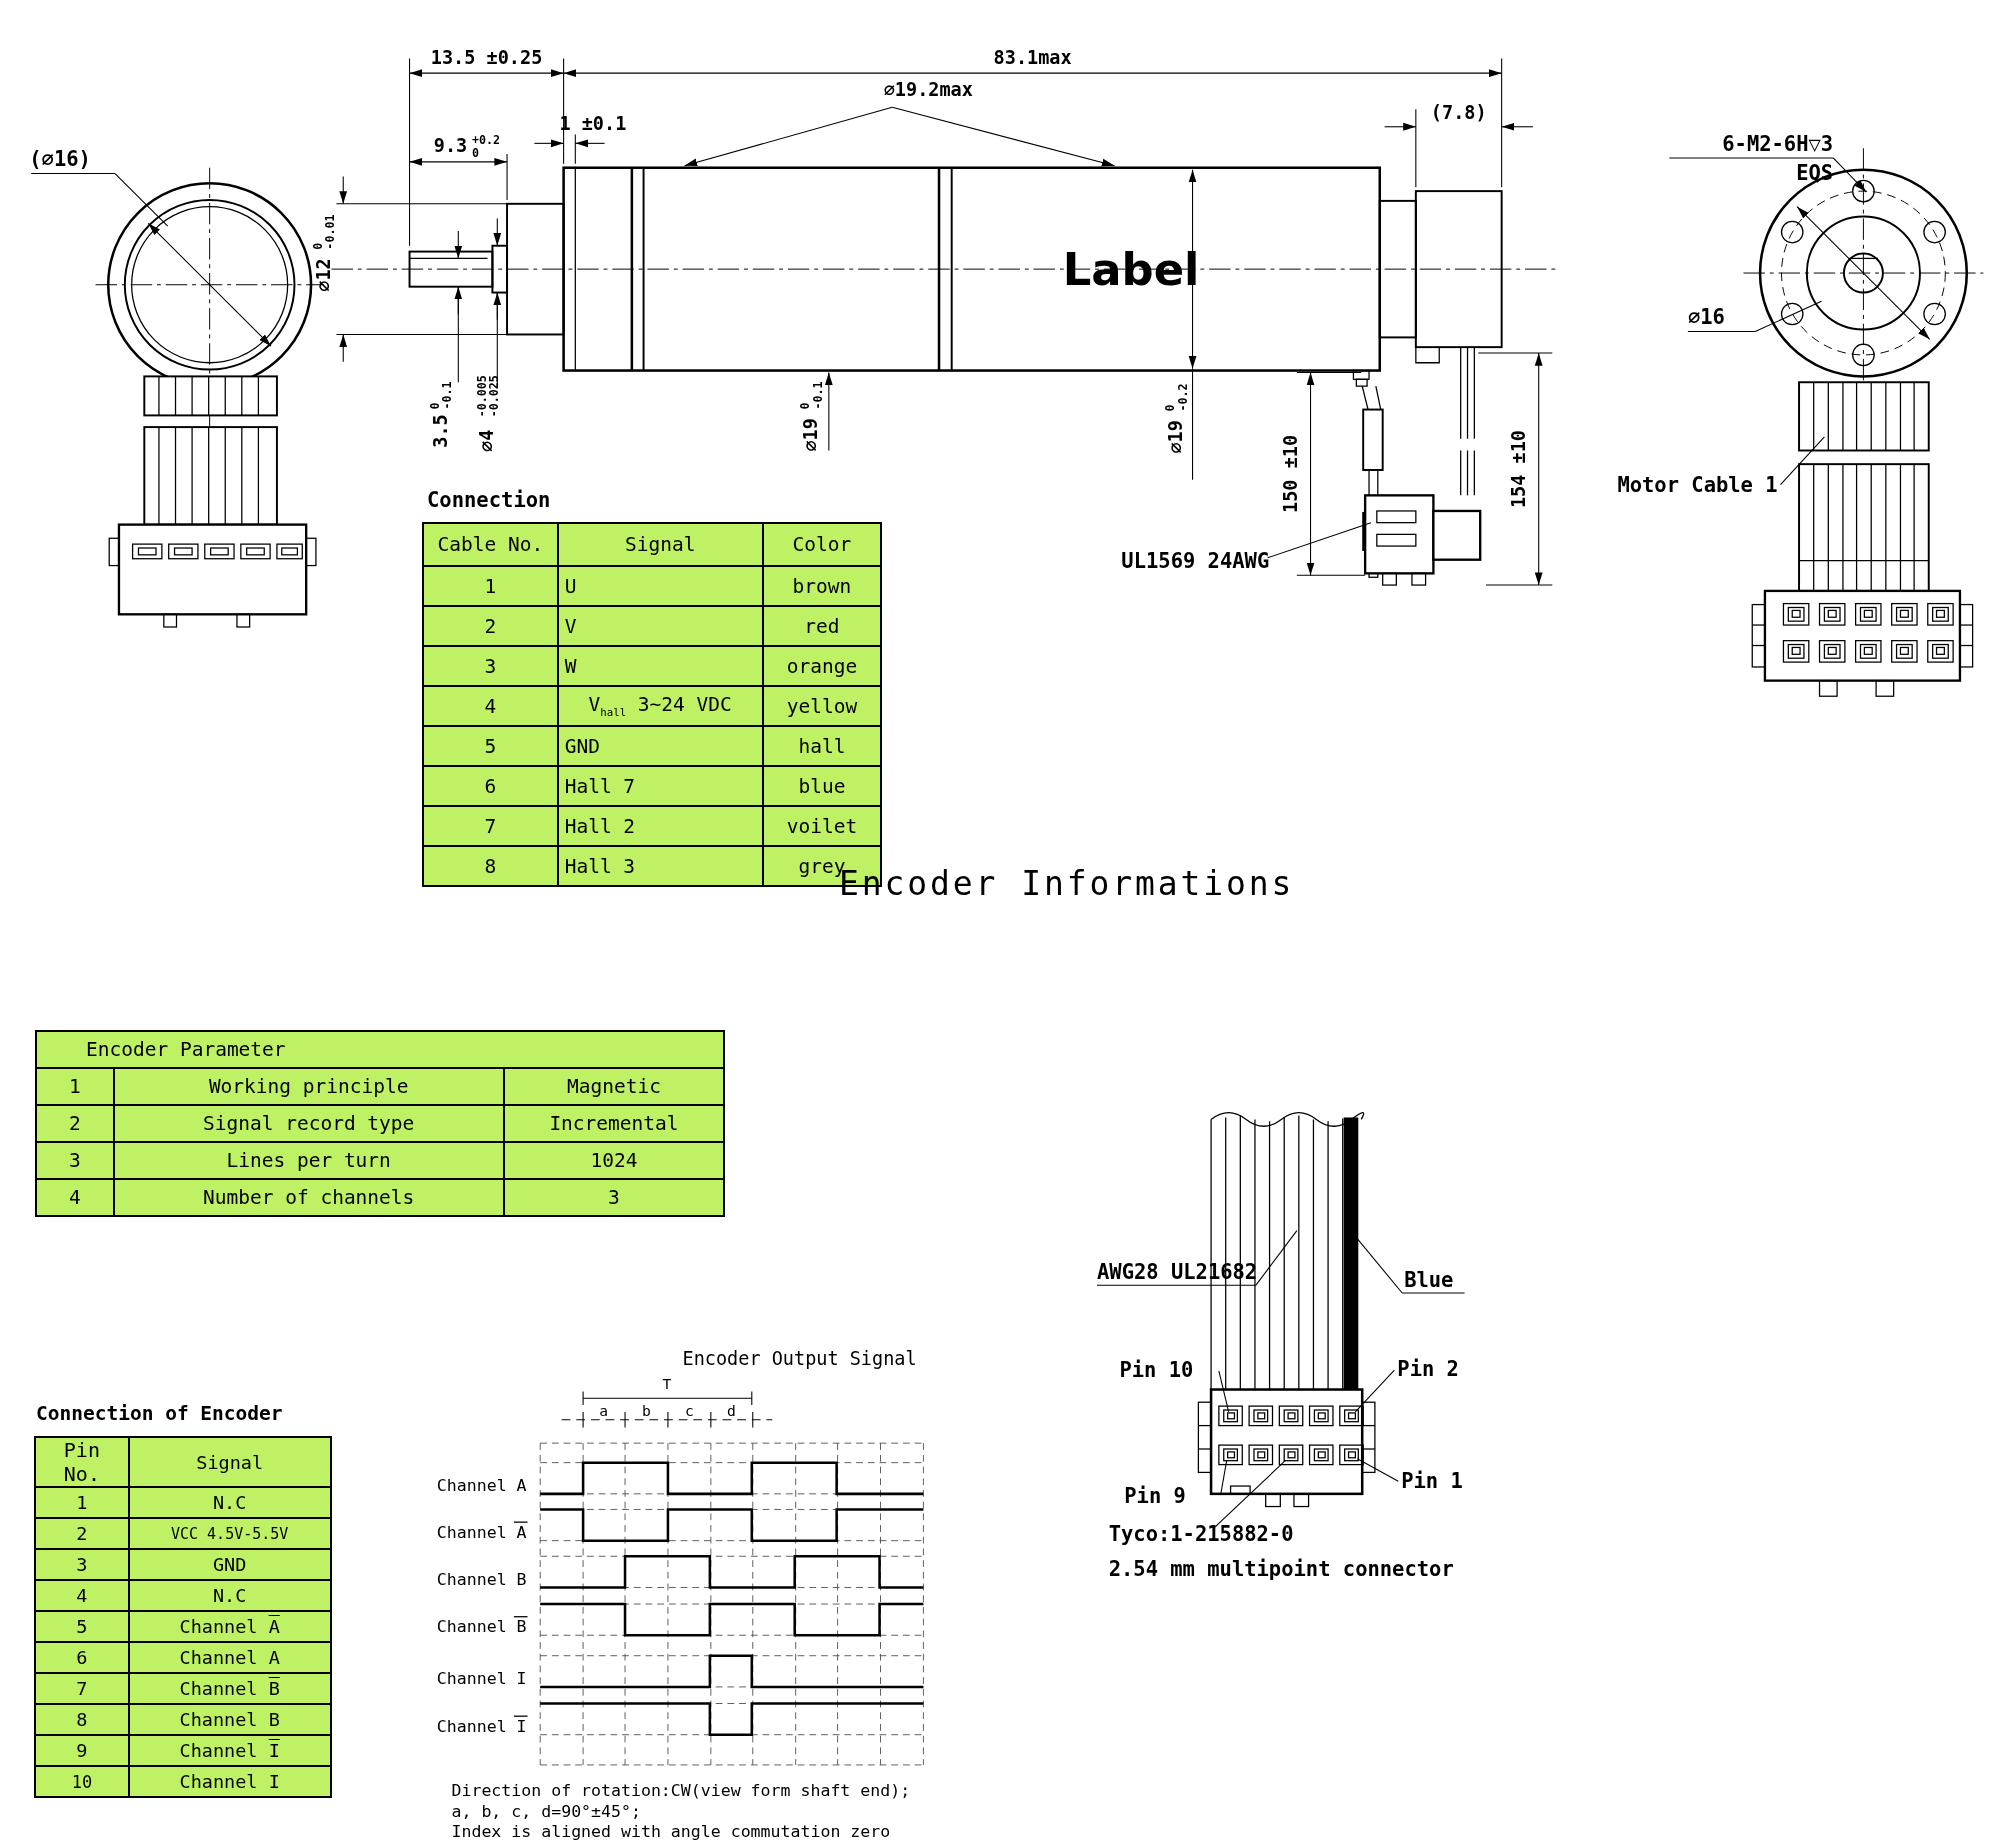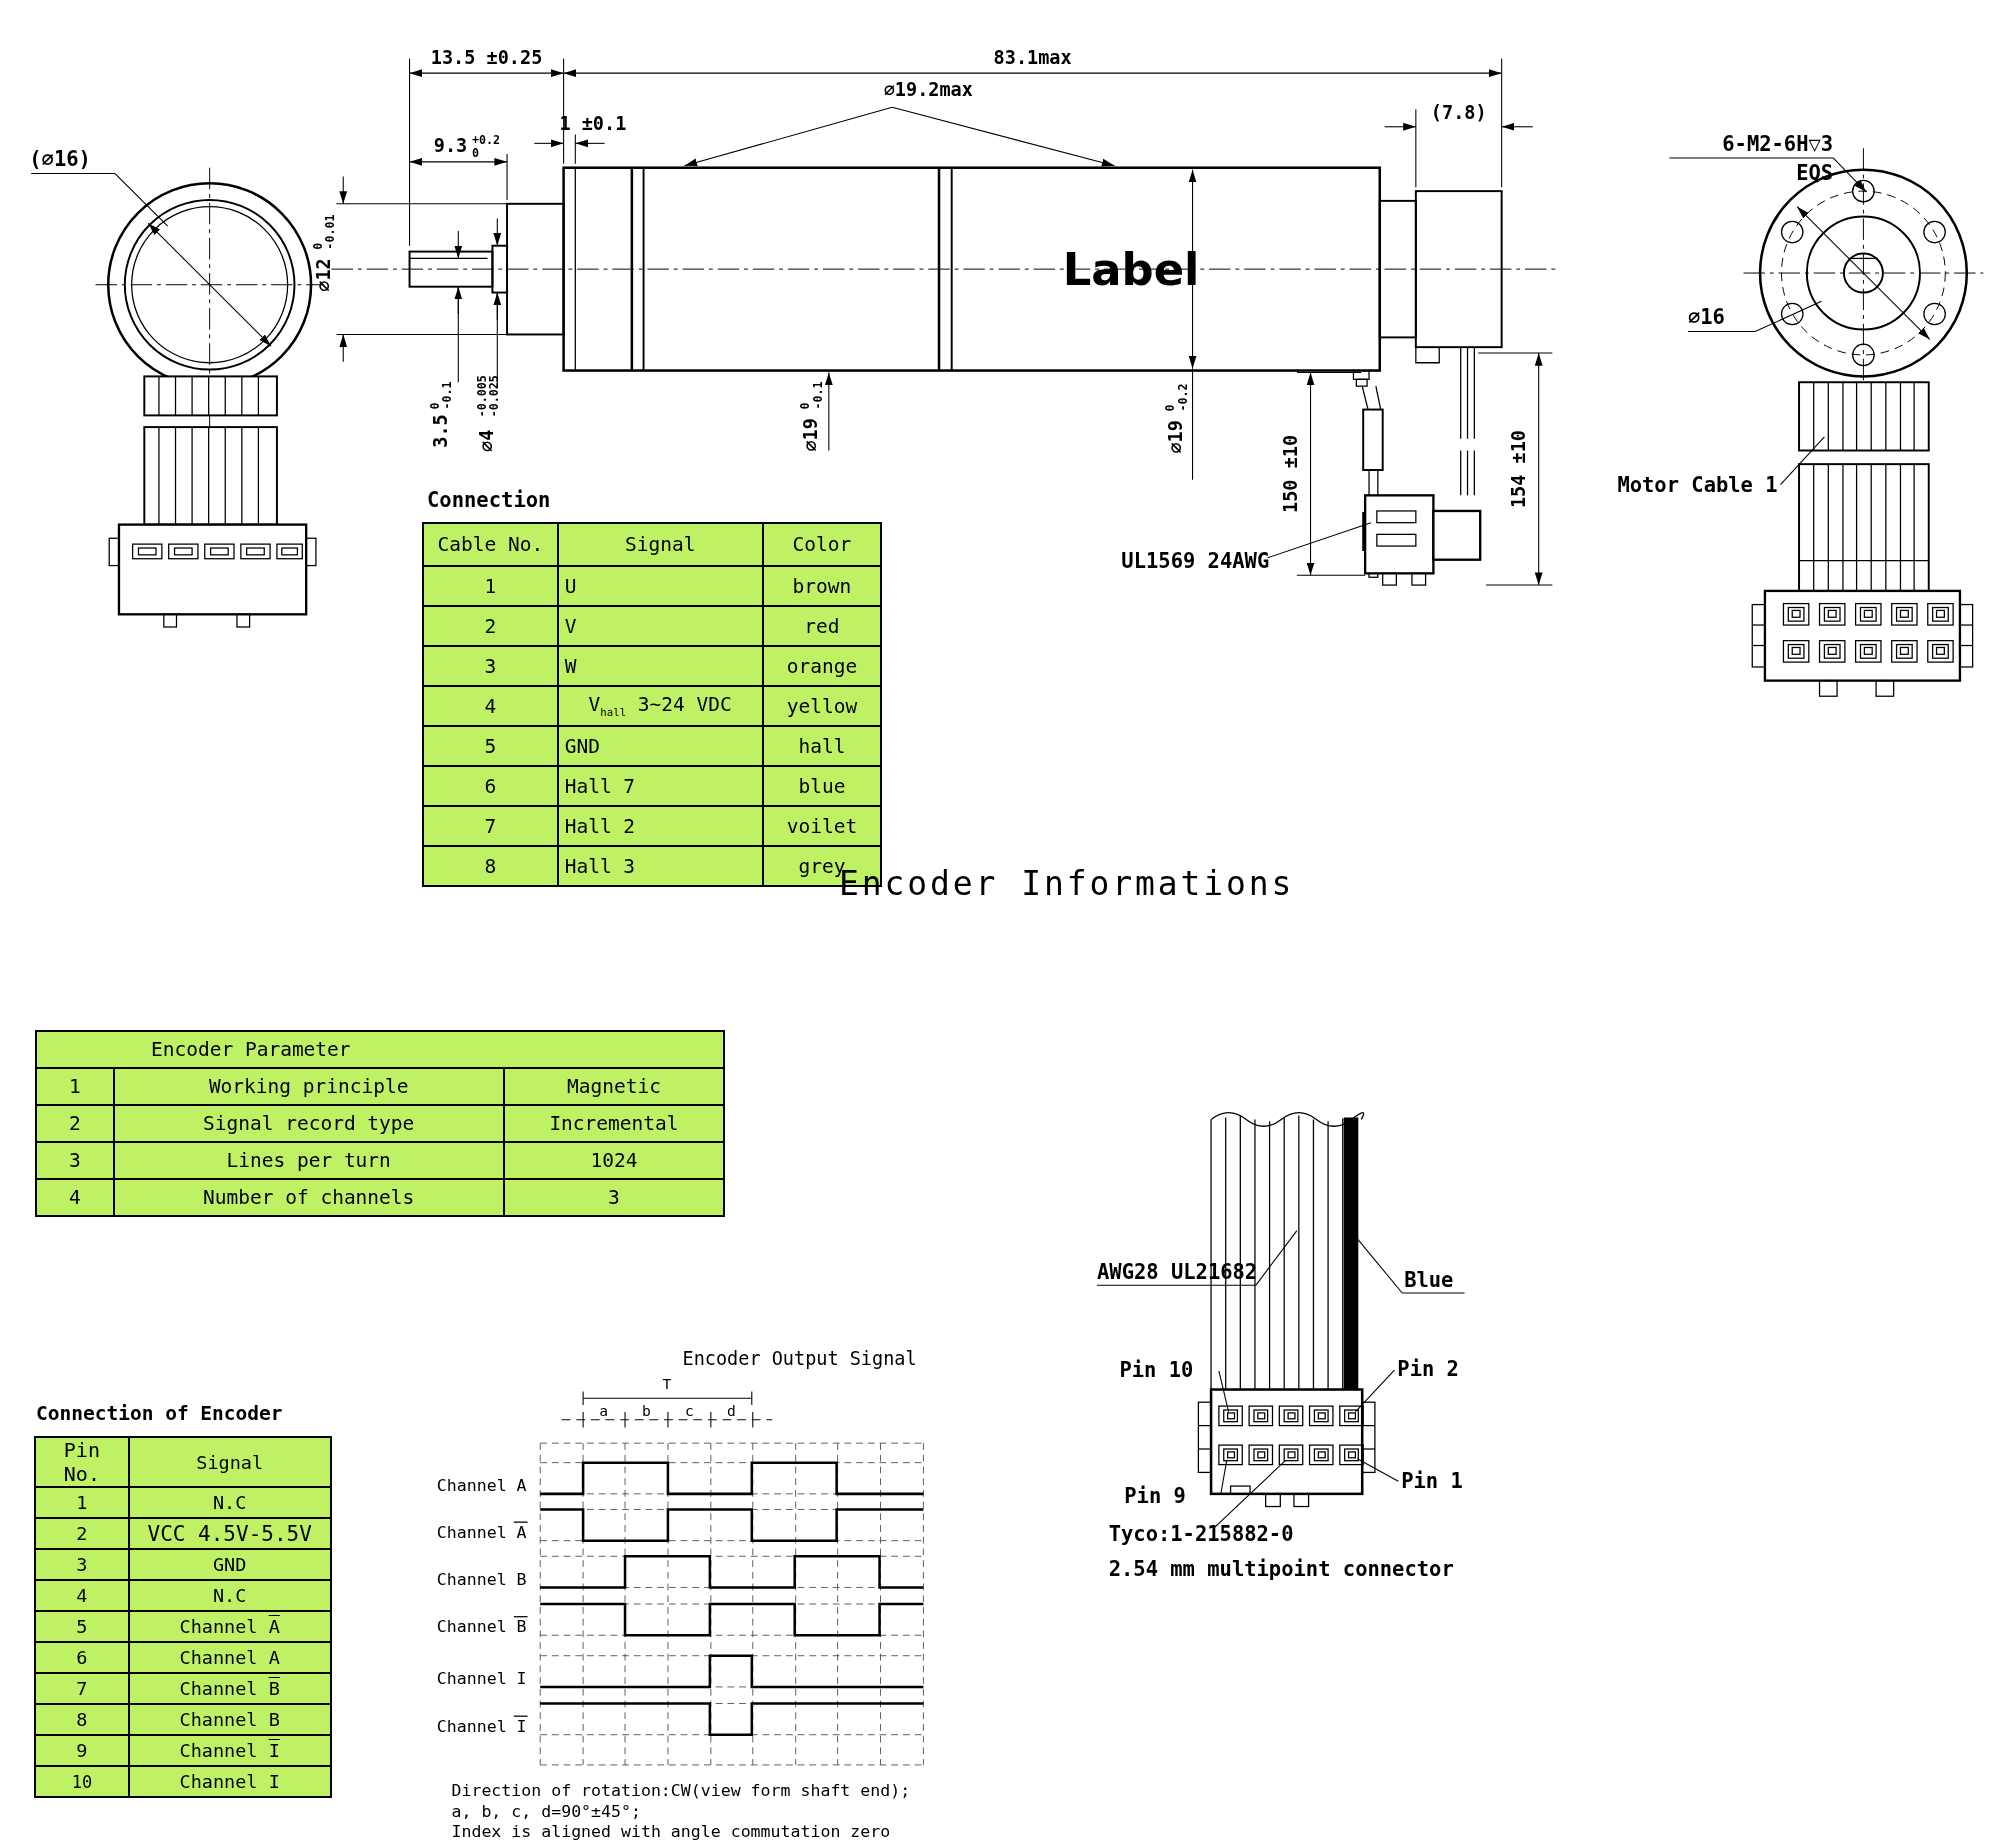--- a/index.html
+++ b/index.html
@@ -529,21 +529,21 @@
           <td>grey</td>
         </tr>
 </tbody>
     </table>
 
 <div id="main-title" class="abs" style="left:839px;top:864px;width:507px">Encoder Informations</div>
 
 <table class="ttable abs" style="left:35px;top:1030px">
   <tbody>
         <tr>
-    <td colspan="3" style="height:35px;text-align:left;padding-left:114px">Encoder Parameter</td>
+    <td colspan="3" style="height:35px;text-align:left;padding-left:49px">Encoder Parameter</td>
   </tr>
   <tr>
           <td style="width:64px;height:35px">1</td>
           <td style="width:376px">Working principle</td>
           <td style="width:207px">Magnetic</td>
         </tr>
   <tr>
           <td style="height:35px">2</td>
           <td>Signal record type</td>
           <td>Incremental</td>
@@ -567,21 +567,21 @@
         <tr>
     <th style="width:80px;height:30px;font-size:20px">Pin No.</th>
     <th style="width:188px;font-size:18.5px">Signal</th>
   </tr>
   <tr>
           <td style="height:29px;font-size:18.5px">1</td>
           <td style="font-size:18.5px"><span>N.C</span><span class="ov"></span></td>
         </tr>
   <tr>
           <td style="height:29px;font-size:18.5px">2</td>
-          <td style="font-size:21px"><span>VCC 4.5V-5.5V</span><span class="ov"></span></td>
+          <td style="font-size:15px"><span>VCC 4.5V-5.5V</span><span class="ov"></span></td>
         </tr>
   <tr>
           <td style="height:29px;font-size:18.5px">3</td>
           <td style="font-size:18.5px"><span>GND</span><span class="ov"></span></td>
         </tr>
   <tr>
           <td style="height:29px;font-size:18.5px">4</td>
           <td style="font-size:18.5px"><span>N.C</span><span class="ov"></span></td>
         </tr>
   <tr>

